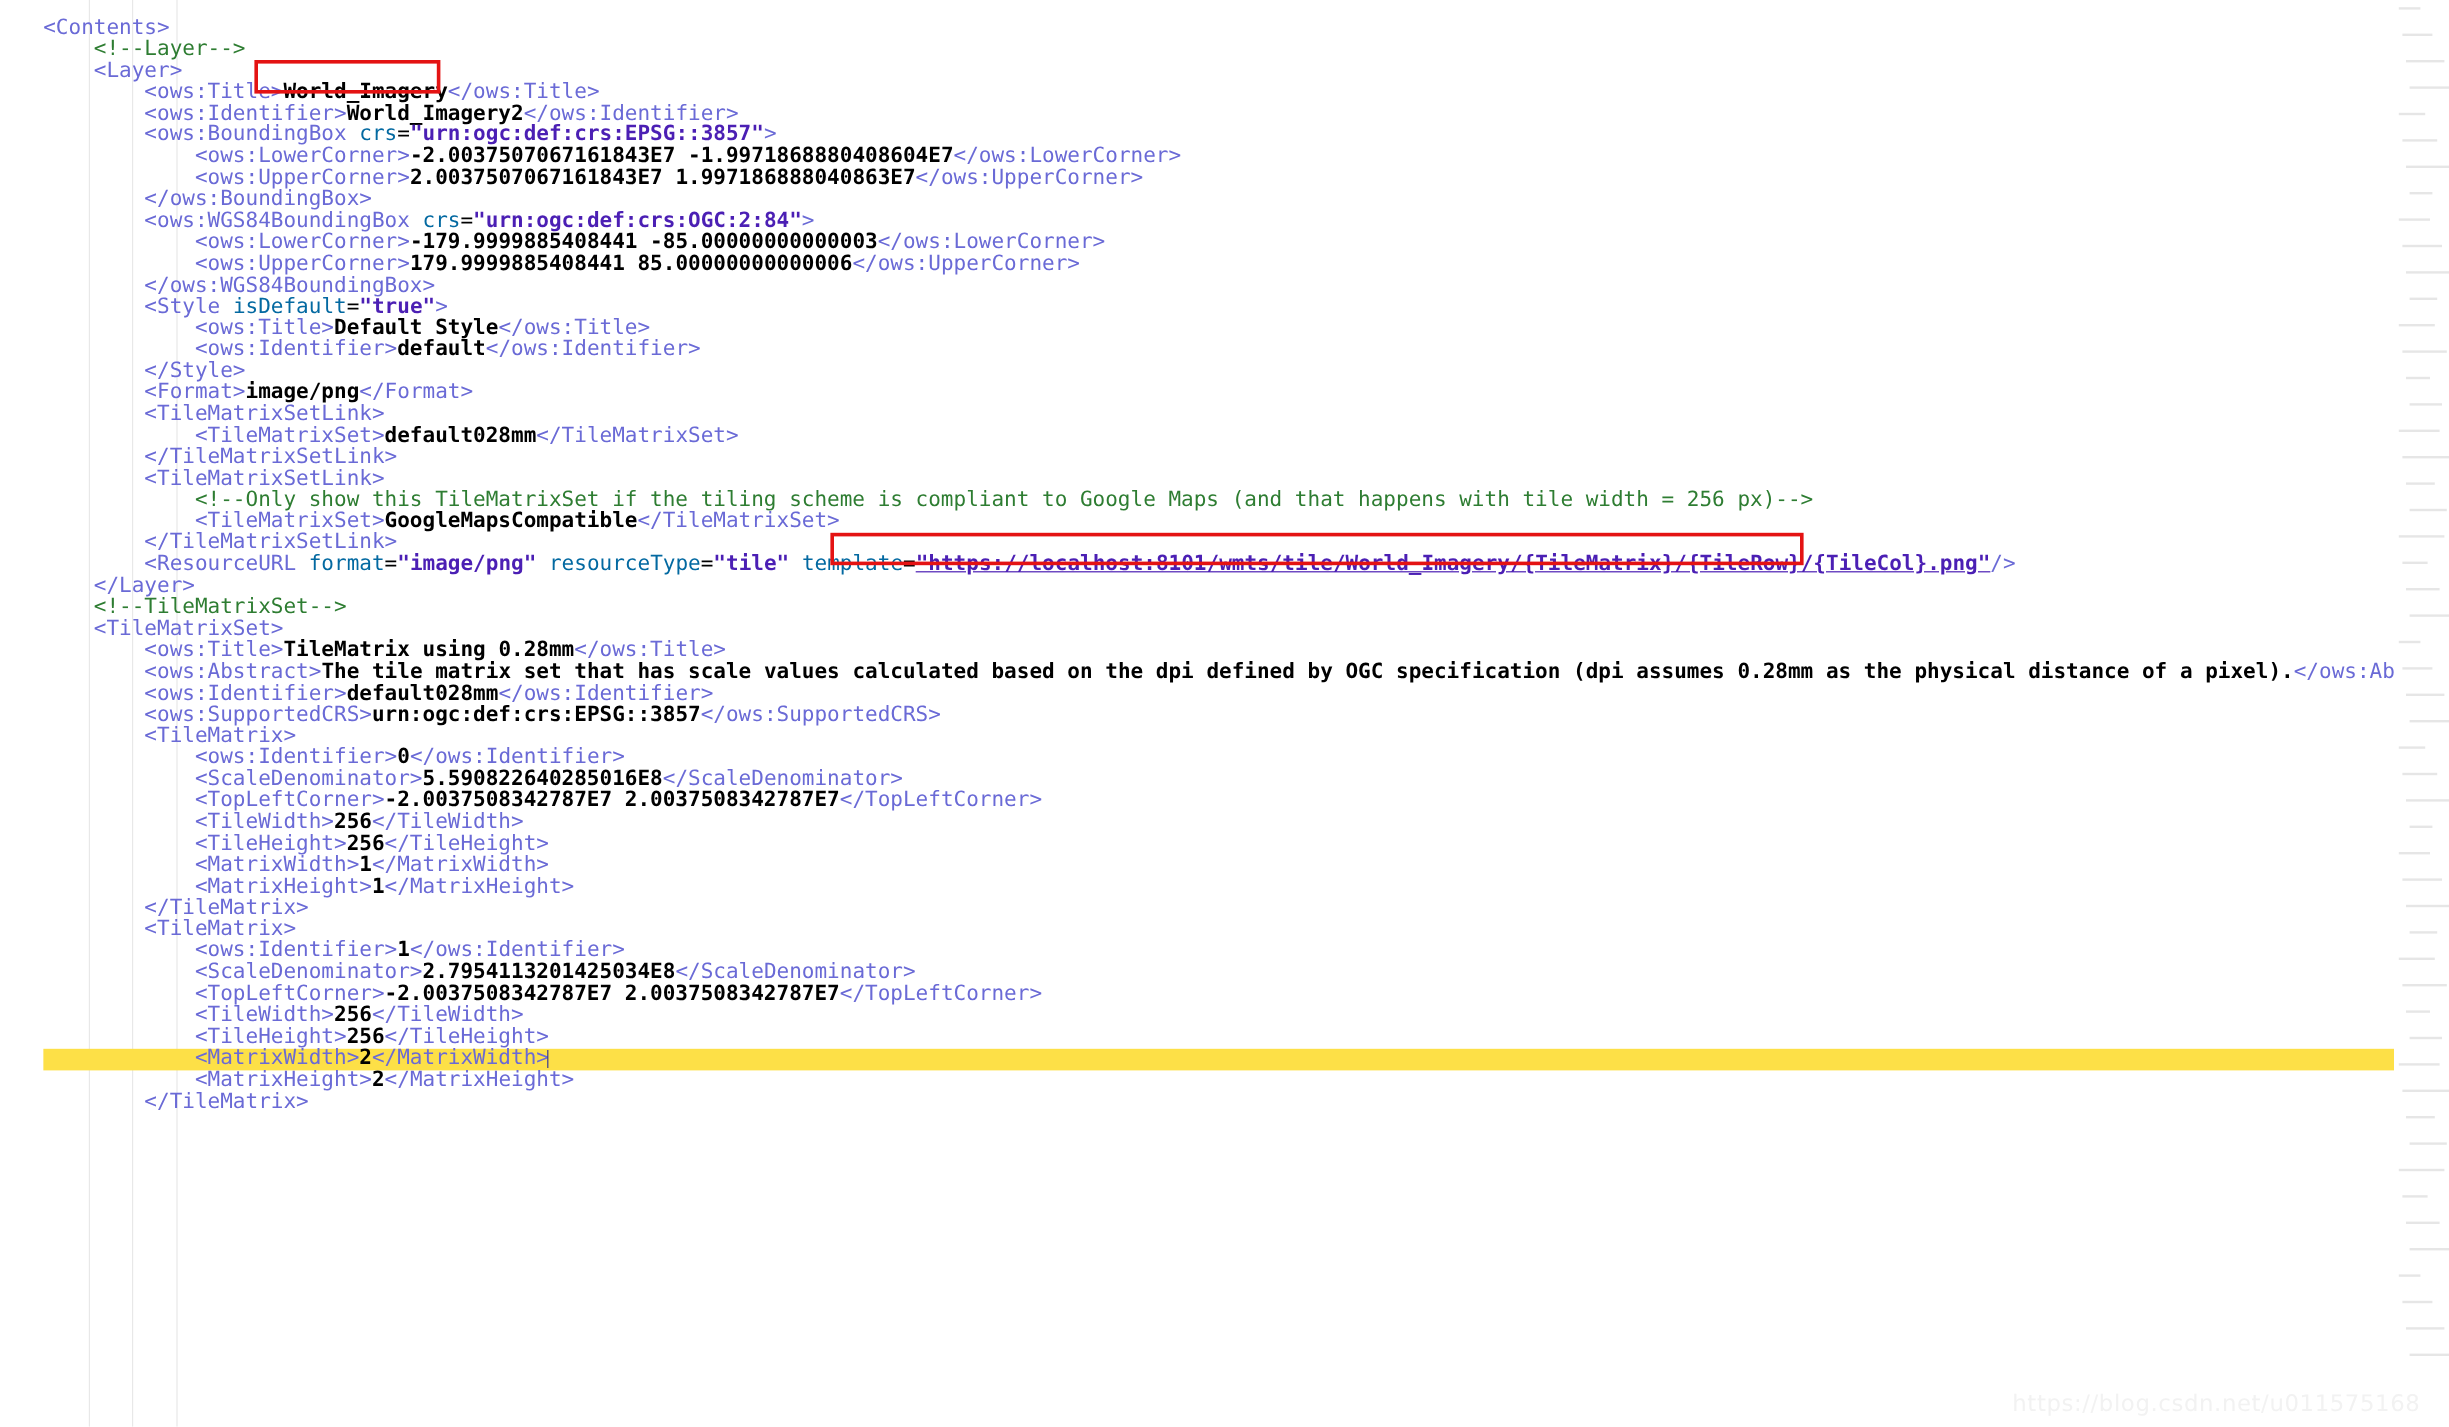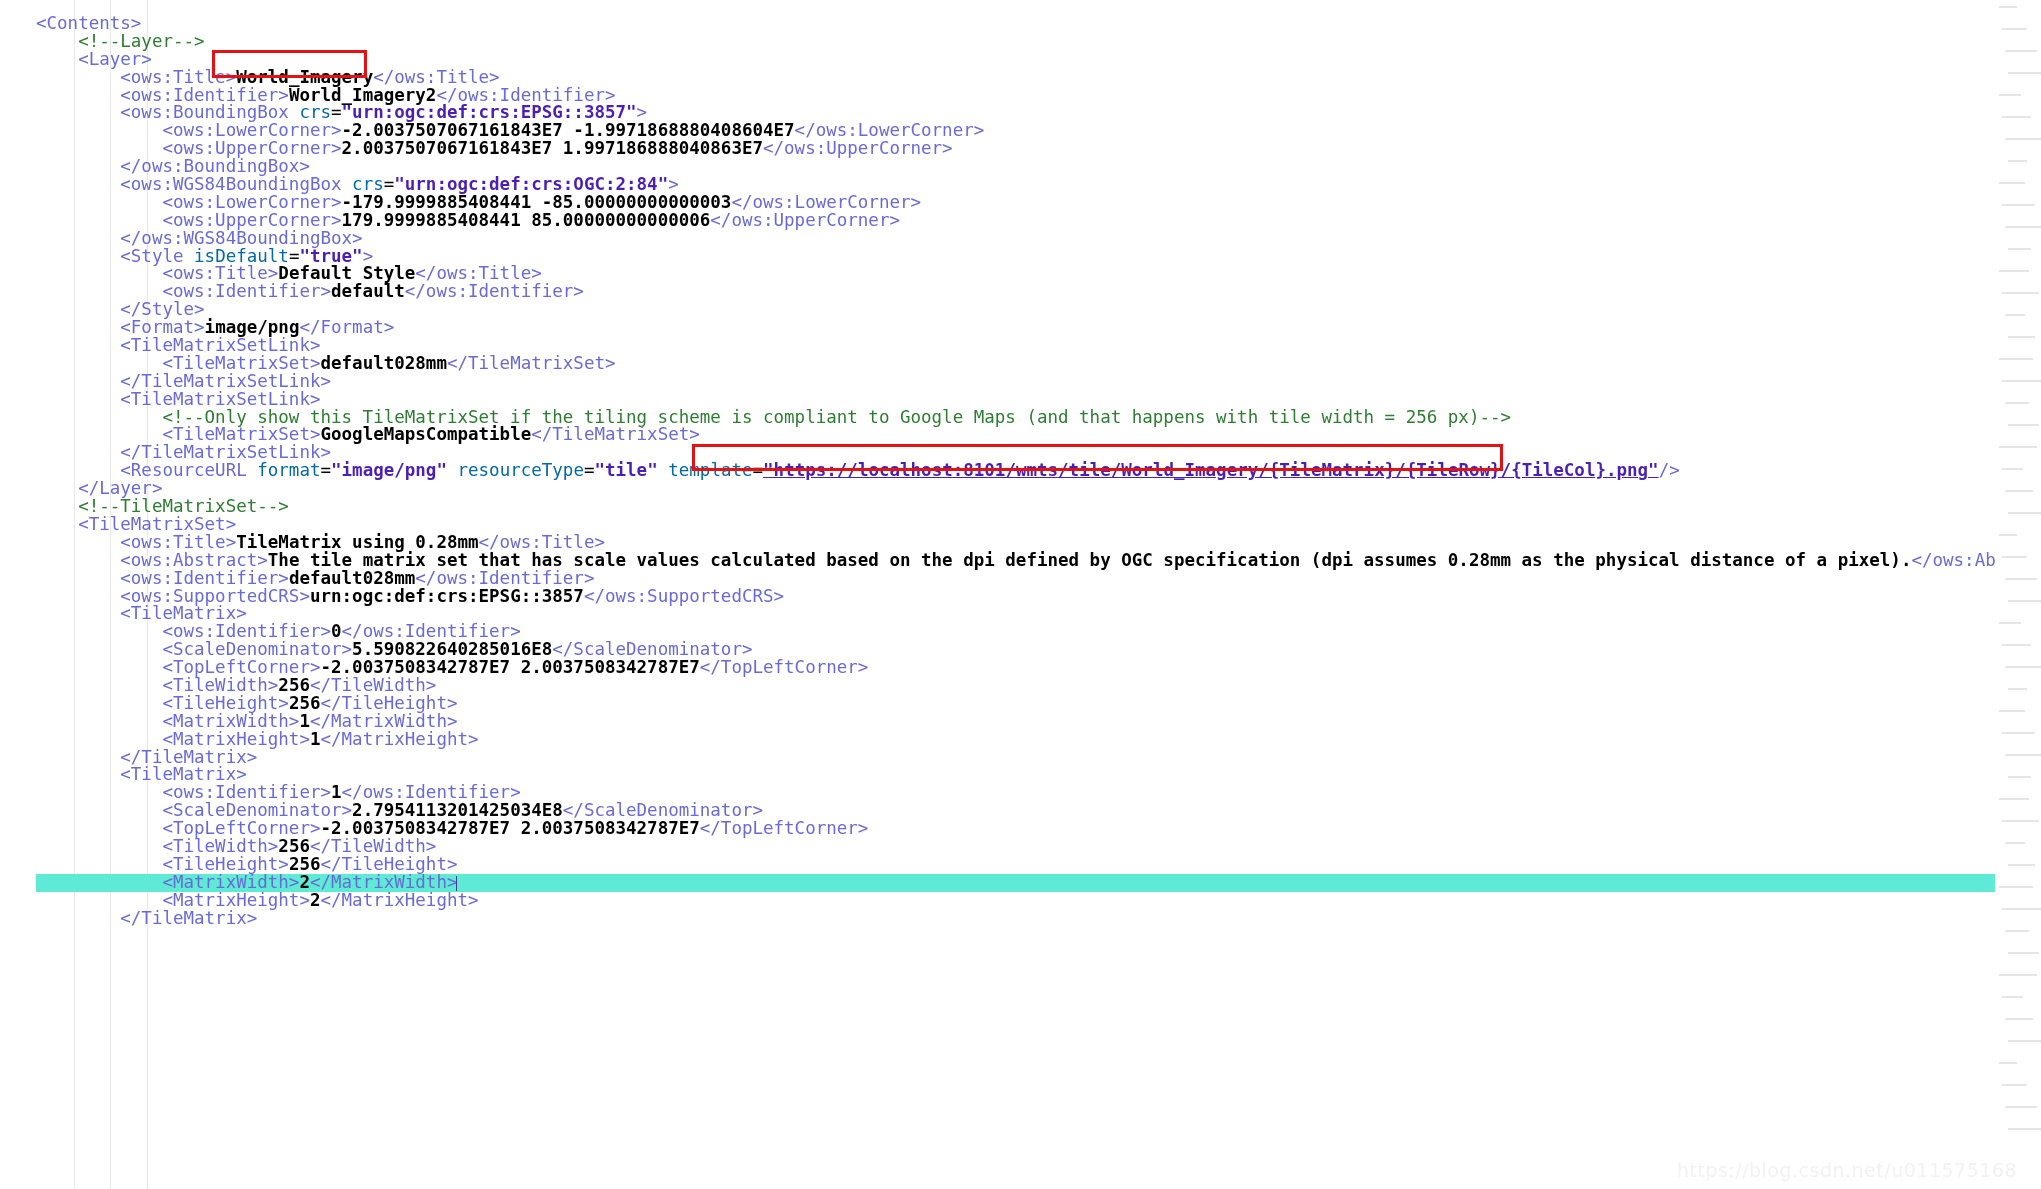--- a/index.html
+++ b/index.html
@@ -55,21 +55,21 @@
     white-space: pre;
     padding-top: 1px;
   }
   .line {
     height: 17.9px;
     line-height: 17.9px;
     white-space: pre;
     position: relative;
   }
   .line.current {
-    background: #5eead4;
+    background: #fde047;
   }
 
   
   .tag      { color: #6a6ad6; }      
   .txt      { color: #000000; font-weight: bold; }   
   .attr     { color: #0369a1; }      
   .val      { color: #4b1fb4; font-weight: bold; }   
   .cmt      { color: #2e7d32; }      
   .eq       { color: #000000; }
   .link     { color: #4b1fb4; font-weight: bold; text-decoration: underline; }

